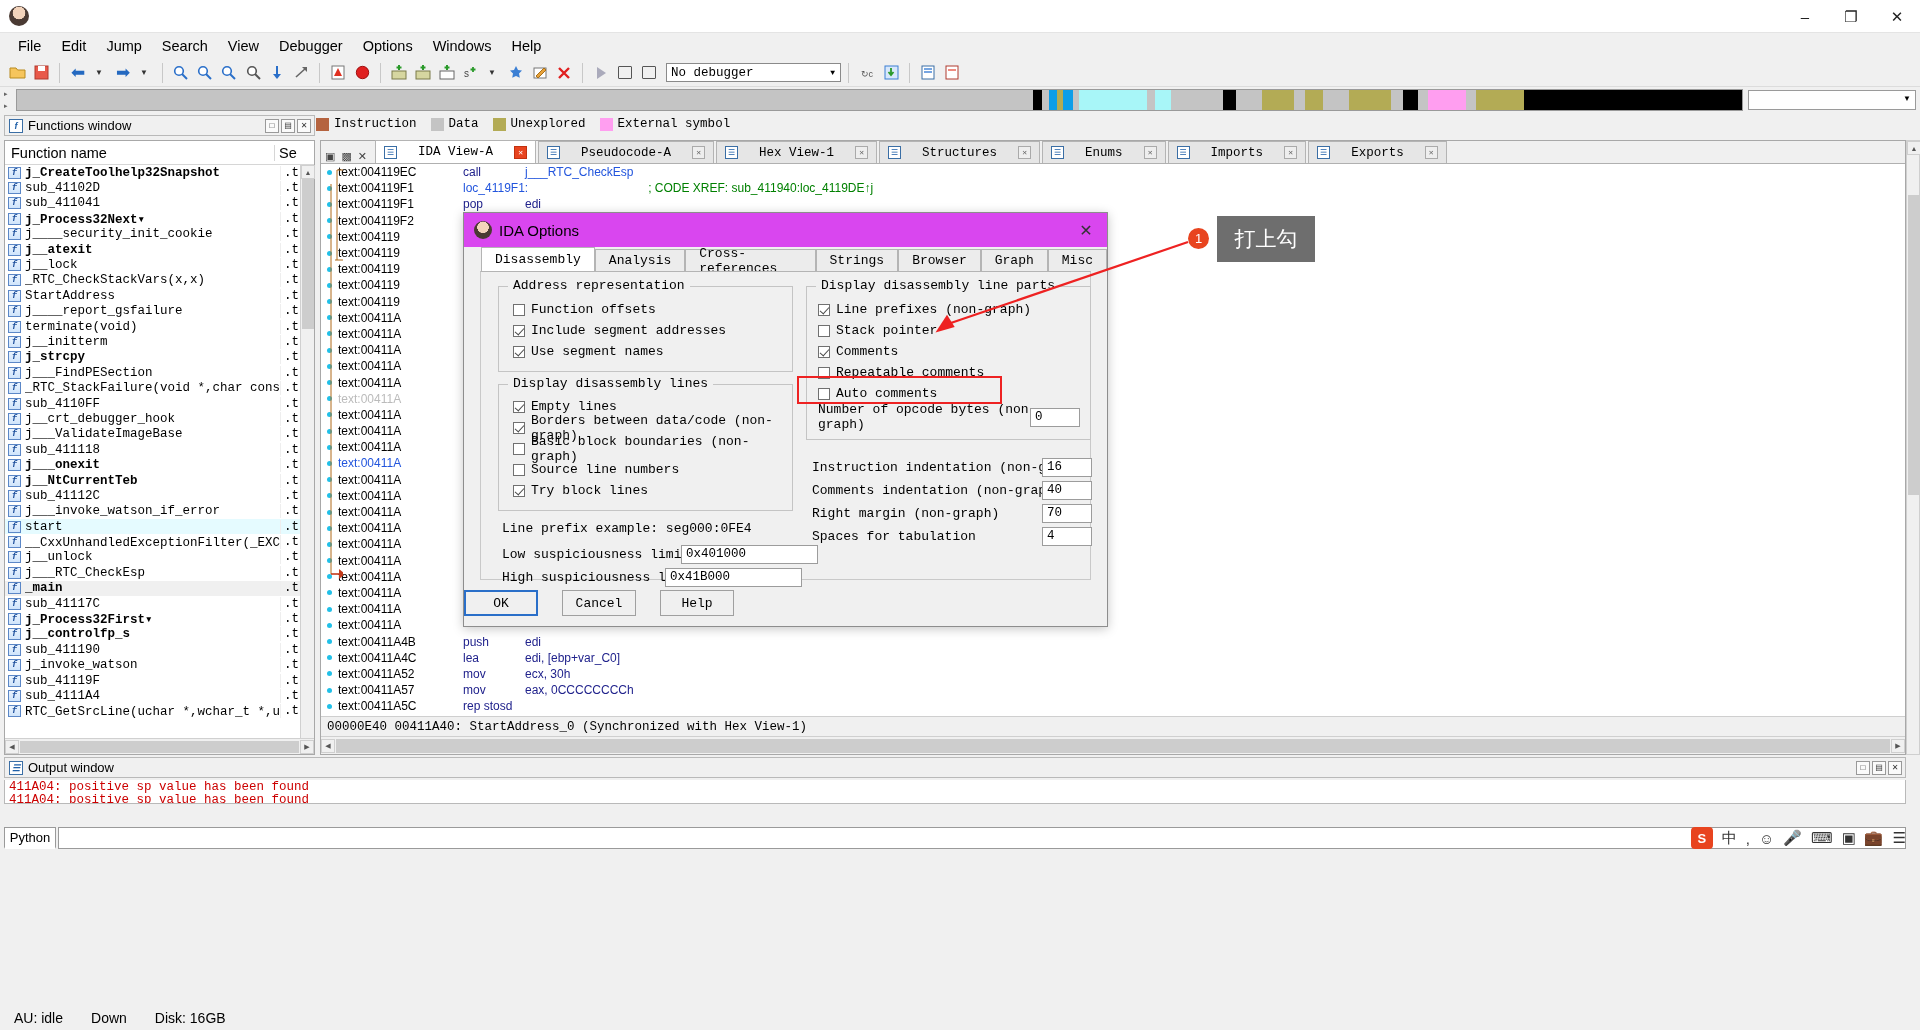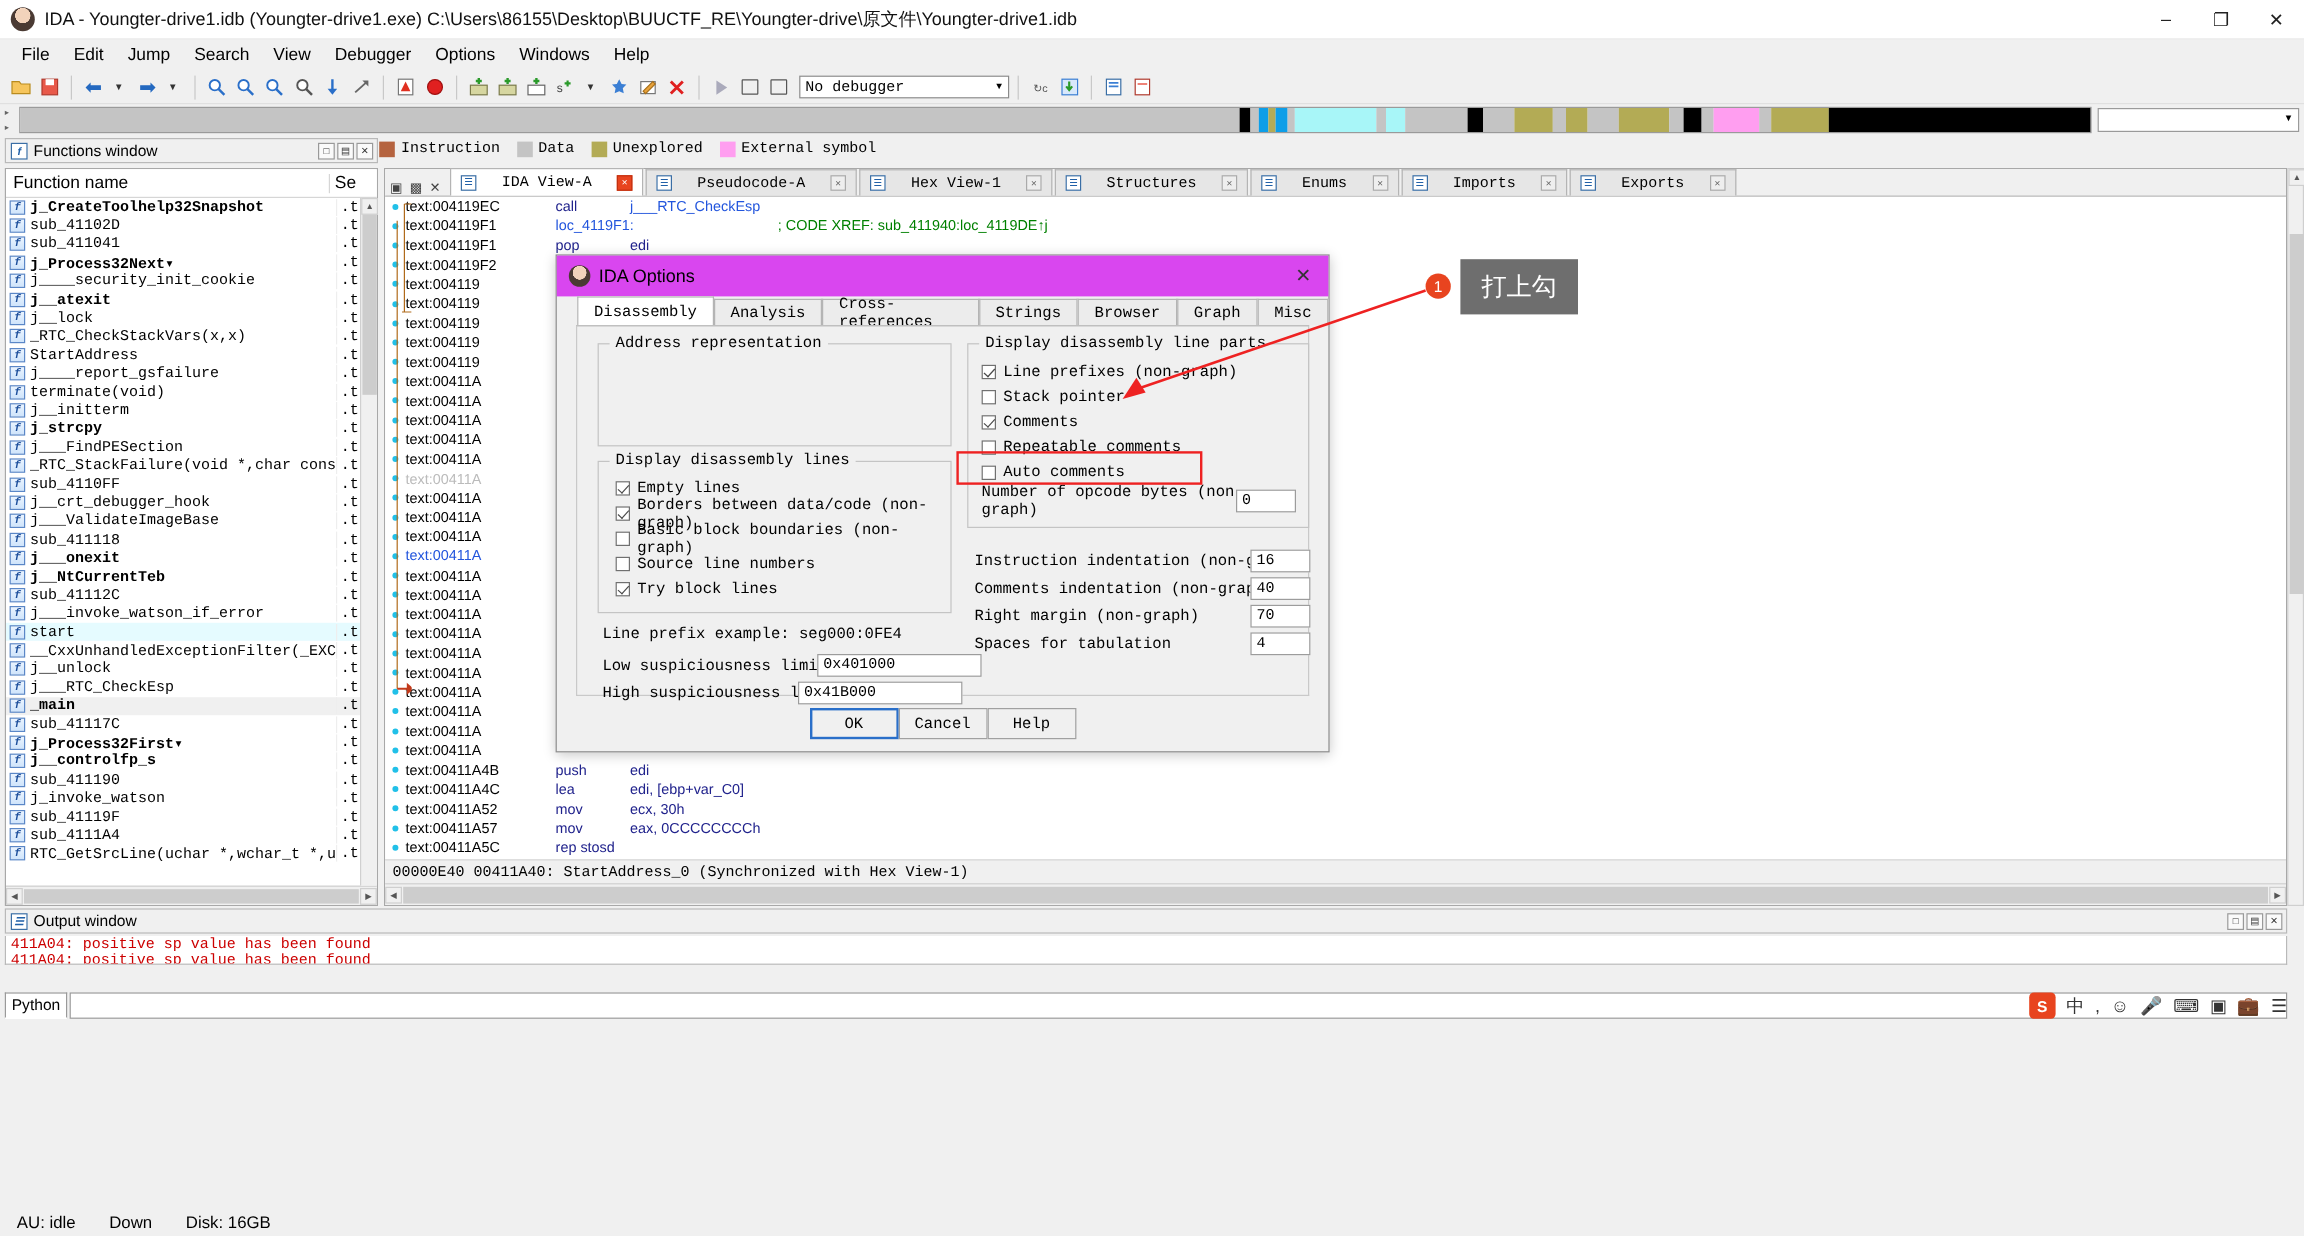--- a/index.html
+++ b/index.html
@@ -191,41 +191,40 @@
         position:relative; }
   .cb.on::after { content:""; position:absolute; left:3px; top:0px; width:4px; height:8px;
                   border:solid #4a4a4a; border-width:0 1.6px 1.6px 0; transform:rotate(42deg); }
   .fldrow { display:flex; align-items:center; font-family:"Liberation Mono",monospace; font-size:13px;
             height:22px; }
   .fld { background:#fff; border:1px solid #9c9c9c; height:19px;
          font-family:"Liberation Mono",monospace; font-size:12.5px; display:flex; align-items:center;
          padding-left:4px; }
   #redbox { position:absolute; left:316px; top:104px; width:205px; height:28px;
             border:2.5px solid #ee2222; }
-  #dlgbtns { height:46px; display:flex; align-items:center; justify-content:center; flex:none; }
+  #dlgbtns { height:46px; display:flex; align-items:center; justify-content:flex-start; gap:24px; flex:none; }
   .dbtn { width:74px;height:26px;background:#f0f0f0;border:1px solid #a0a0a0;
           font-family:"Liberation Mono",monospace; font-size:13px;
           display:flex;align-items:center;justify-content:center; }
   .dbtn.primary { border:2px solid #2a6fc9; }
 
   
   #annobox { position:absolute; left:1217px; top:216px; width:98px; height:46px;
              background:#6e6e6e; color:#fff; display:flex; align-items:center; justify-content:center;
              font-size:21px; }
   #annobadge { position:absolute; left:1188px; top:228px; width:21px; height:21px; border-radius:50%;
                background:#e8441f; color:#fff; font-size:13px;
                display:flex; align-items:center; justify-content:center; }
   #annoarrow { position:absolute; left:930px; top:230px; width:270px; height:110px; }
 </style>
 </head>
 <body>
 
 <div id="titlebar">
   <div class="app-icon"></div>
-  <div class="title-text">IDA - Youngter-drive1.idb (Youngter-drive1.exe) C:\Users\86155\Desktop\BUUCTF_RE\Youngter-drive\原文件\Youngter-drive1.idb</div>
   <div class="win-btns">
     <div class="win-btn">–</div>
     <div class="win-btn">❐</div>
     <div class="win-btn close">✕</div>
   </div>
 </div>
 
 <div id="menubar">
   <div class="mi">File</div>
   <div class="mi">Edit</div>
@@ -984,20 +983,34 @@
       <div class="dtab">Strings</div>
       <div class="dtab">Browser</div>
       <div class="dtab">Graph</div>
       <div class="dtab">Misc</div>
     </div>
 
   <div id="dlgbody">
 
     <div class="gbox" style="left:17px;top:14px;width:295px;height:86px;">
       <div class="glabel">Address representation</div>
+      <div style="padding:12px 0 0 14px;">
+        <div class="cbrow">
+          <span class="cb"></span>
+          <span>Function offsets</span>
+        </div>
+        <div class="cbrow">
+          <span class="cb on"></span>
+          <span>Include segment addresses</span>
+        </div>
+        <div class="cbrow">
+          <span class="cb on"></span>
+          <span>Use segment names</span>
+        </div>
+      </div>
     </div>
 
     <div class="gbox" style="left:17px;top:112px;width:295px;height:127px;">
       <div class="glabel">Display disassembly lines</div>
       <div style="padding:11px 0 0 14px;">
         <div class="cbrow">
           <span class="cb on"></span>
           <span>Empty lines</span>
         </div>
         <div class="cbrow">

